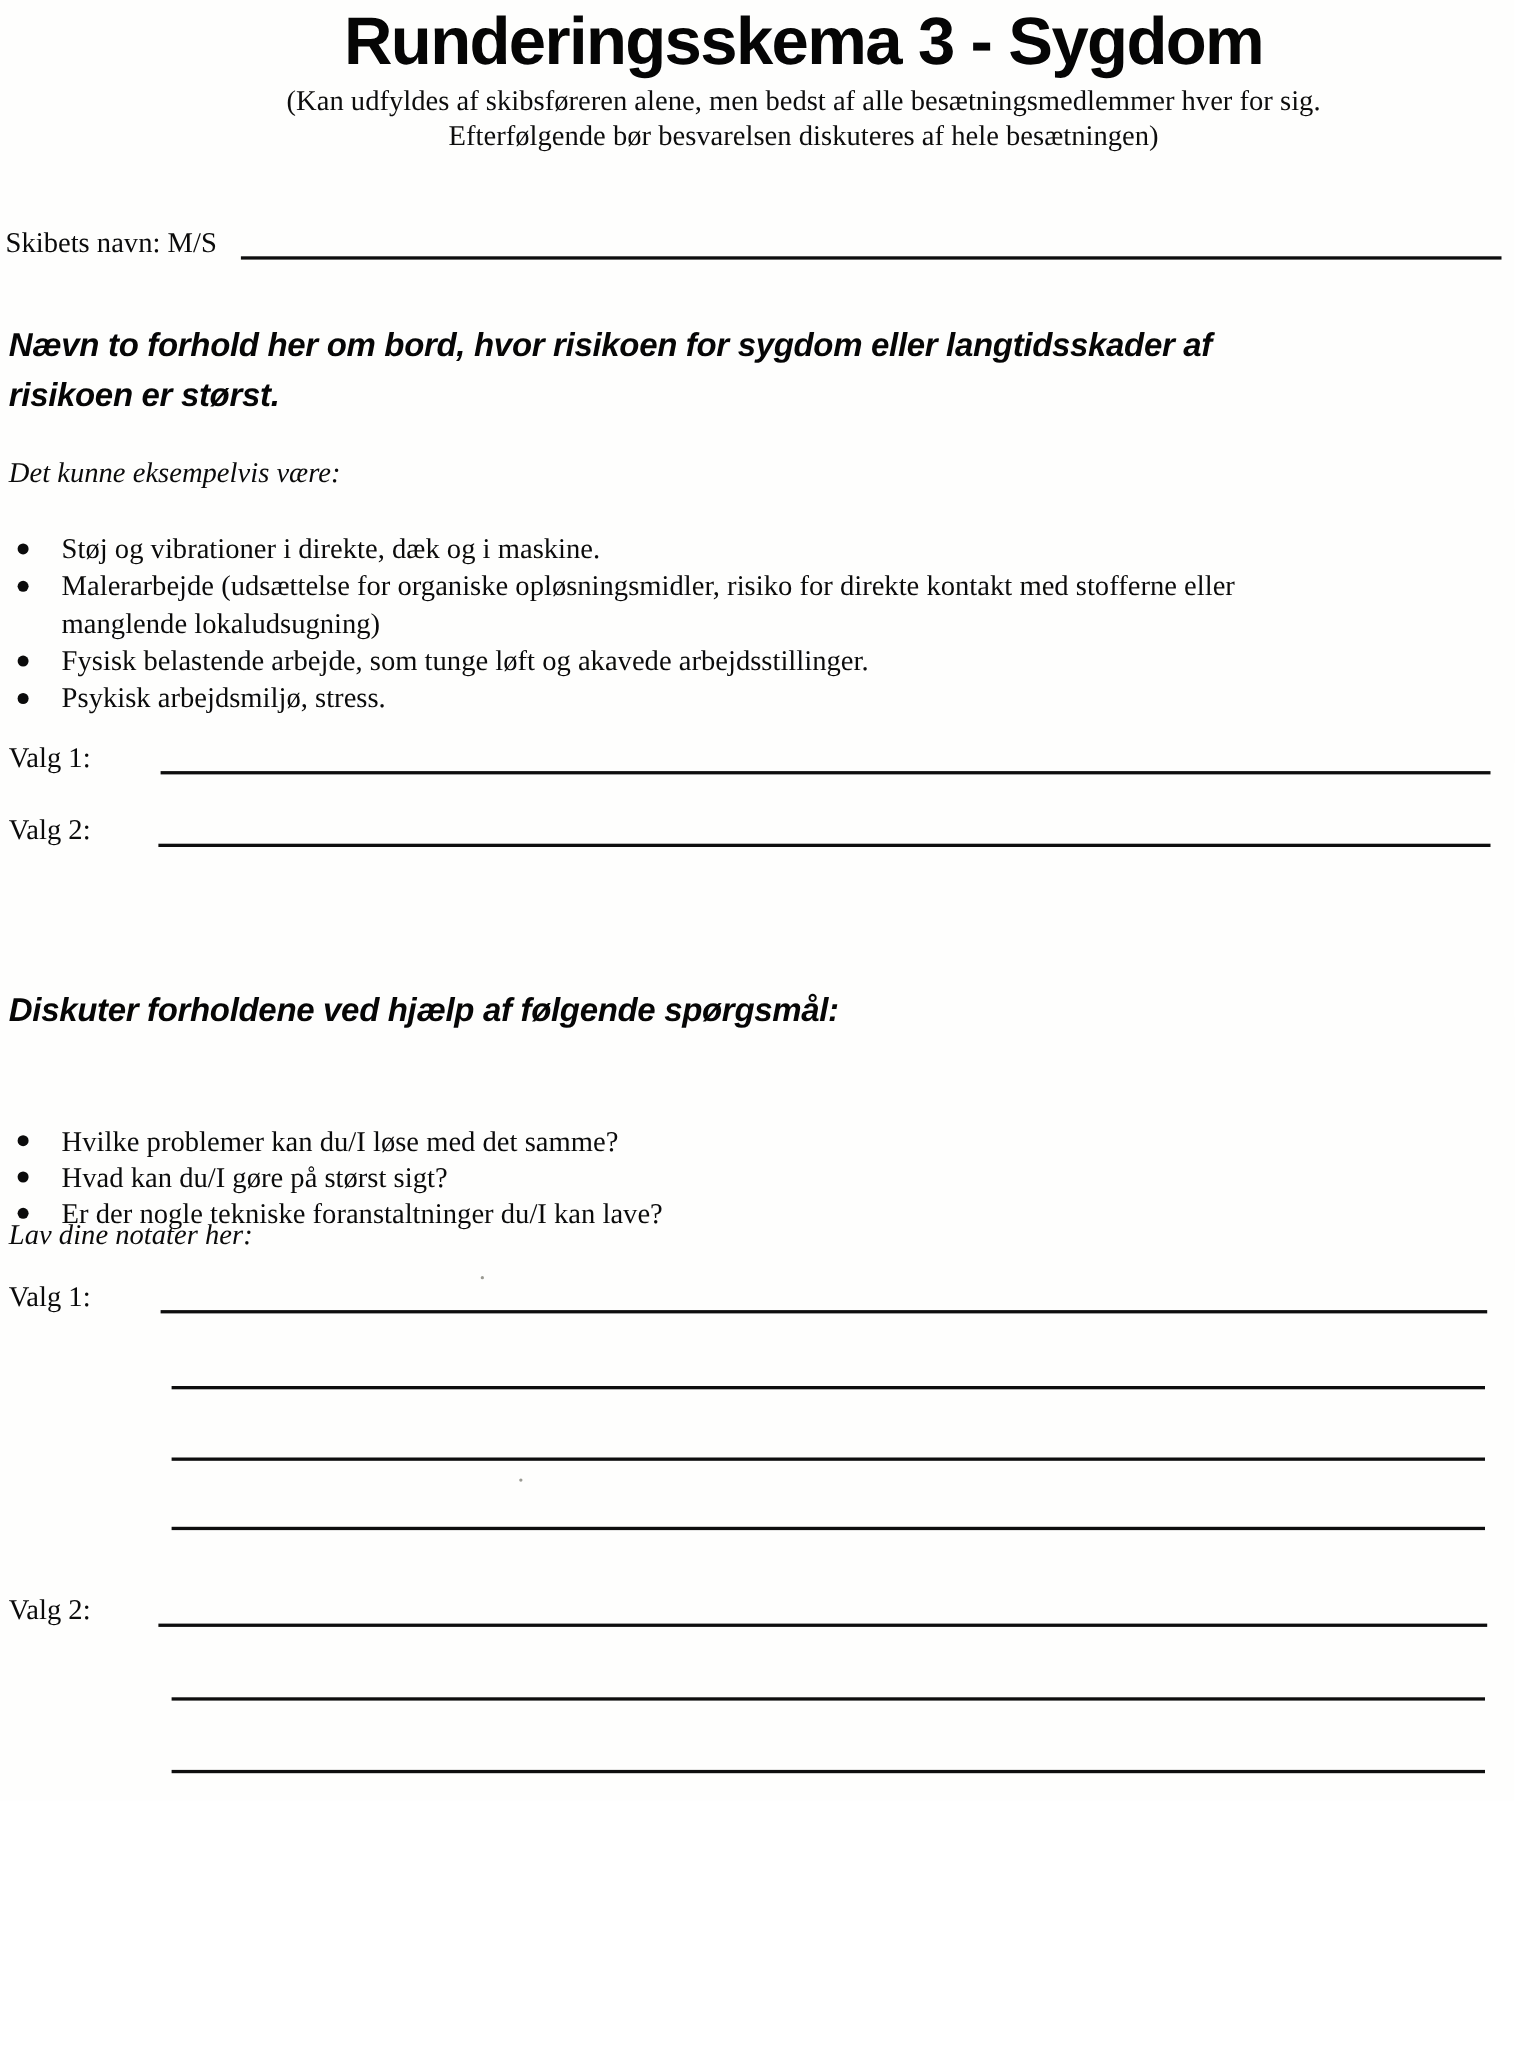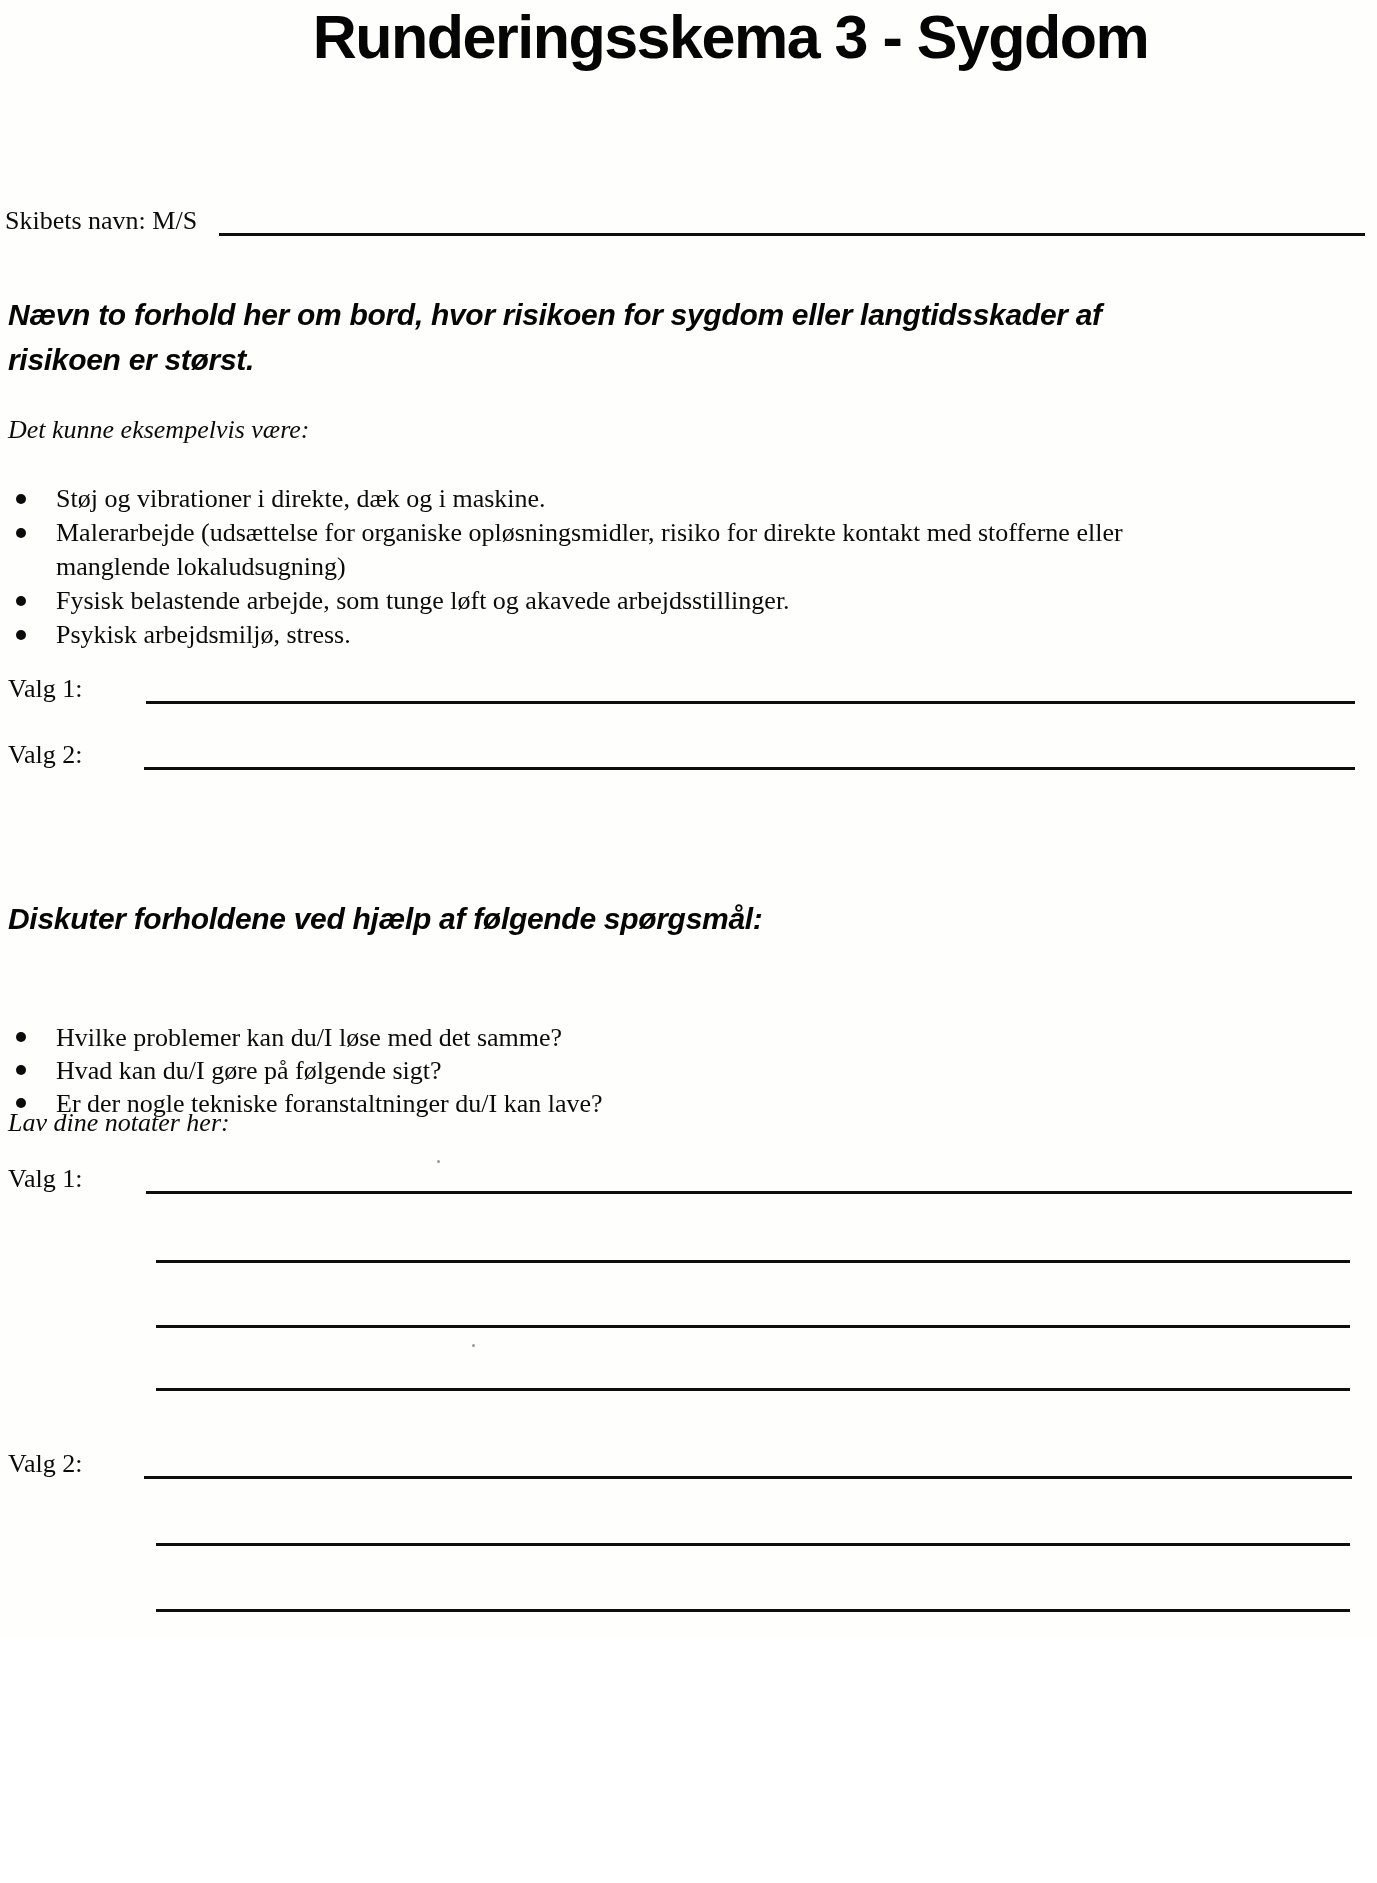--- a/index.html
+++ b/index.html
@@ -47,20 +47,24 @@
   .footer-row .navn{margin-left:14px;}
   .footer-row .name-line{flex:1 1 auto;border-bottom:3px solid #0e0e0e;height:100%;margin-left:4px;}
 </style>
 </head>
 <body>
 
 <div class="page">
 
   <div class="abs header">
     <div class="title">Runderingsskema 3 - Sygdom</div>
+    <div class="subtitle">
+      <div>(Kan udfyldes af skibsføreren alene, men bedst af alle besætningsmedlemmer hver for sig.</div>
+      <div>Efterfølgende bør besvarelsen diskuteres af hele besætningen)</div>
+    </div>
   </div>
 
   <div class="abs fieldrow" style="top:202px;left:5px;right:12px;">
     <span class="lbl">Skibets navn: M/S</span>
     <span class="write-line" style="margin-left:22px;"></span>
   </div>
 
   <div class="abs bheading" style="top:292px;left:8px;">
     <div>Nævn to forhold her om bord, hvor risikoen for sygdom eller langtidsskader af</div>
     <div>risikoen er størst.</div>
@@ -102,21 +106,21 @@
 
   <div class="abs bheading" style="top:896px;left:8px;">Diskuter forholdene ved hjælp af følgende spørgsmål:</div>
 
   <div class="abs blist2" style="top:977px;left:12px;right:60px;">
     <div class="bi">
       <span class="dot dot2"></span>
       <span class="btext">Hvilke problemer kan du/I løse med det samme?</span>
     </div>
     <div class="bi">
       <span class="dot dot2"></span>
-      <span class="btext">Hvad kan du/I gøre på følgende sigt?</span>
+      <span class="btext">Hvad kan du/I gøre på størst sigt?</span>
     </div>
     <div class="bi">
       <span class="dot dot2"></span>
       <span class="btext">Er der nogle tekniske foranstaltninger du/I kan lave?</span>
     </div>
   </div>
 
   <div class="abs italic-intro" style="top:1106px;left:8px;">Lav dine notater her:</div>
 
   <div class="abs fieldrow" style="top:1160px;left:8px;right:25px;">

